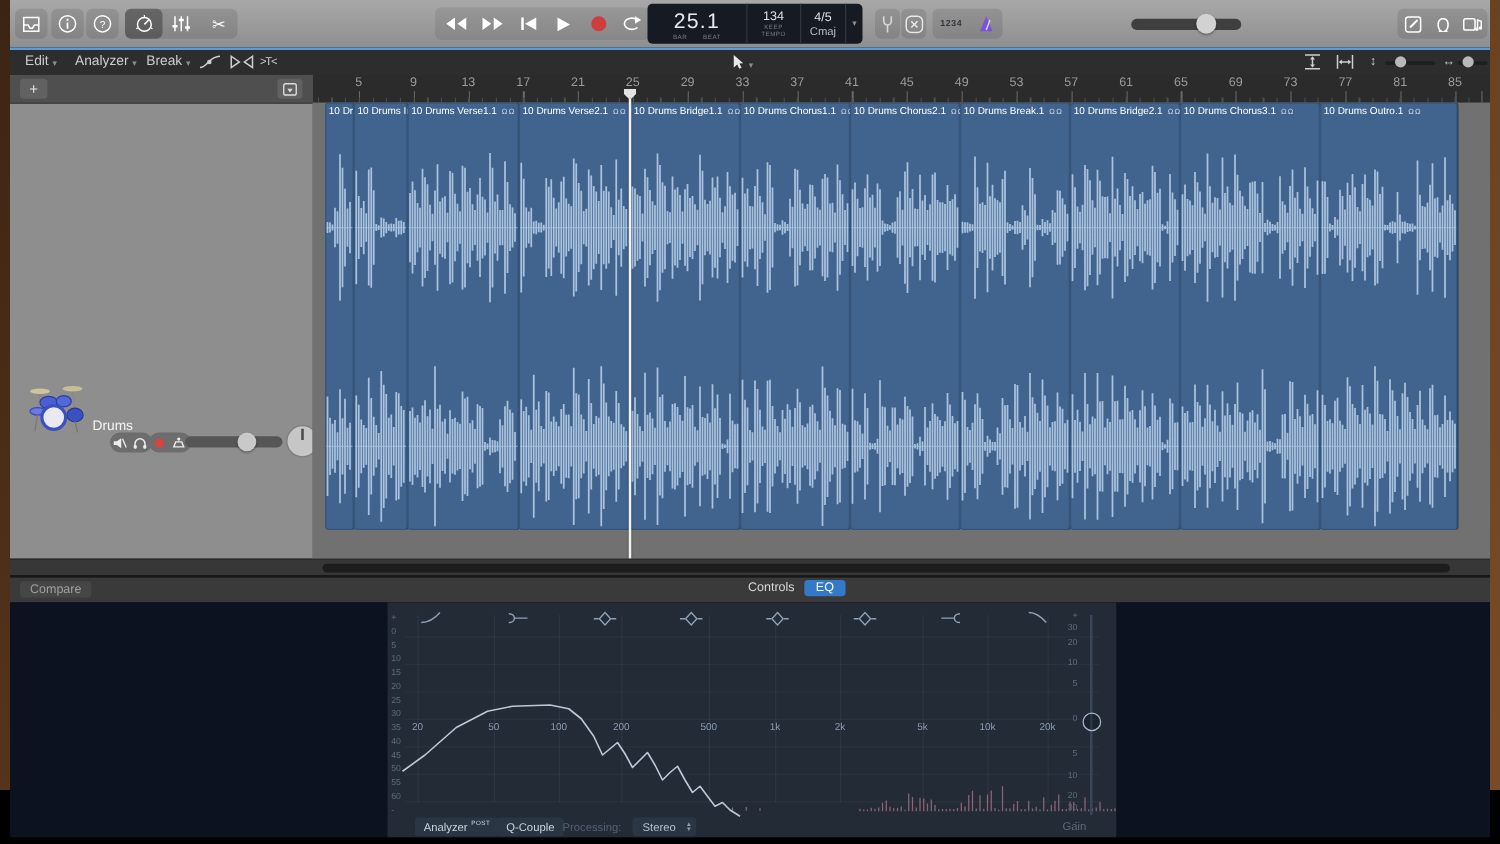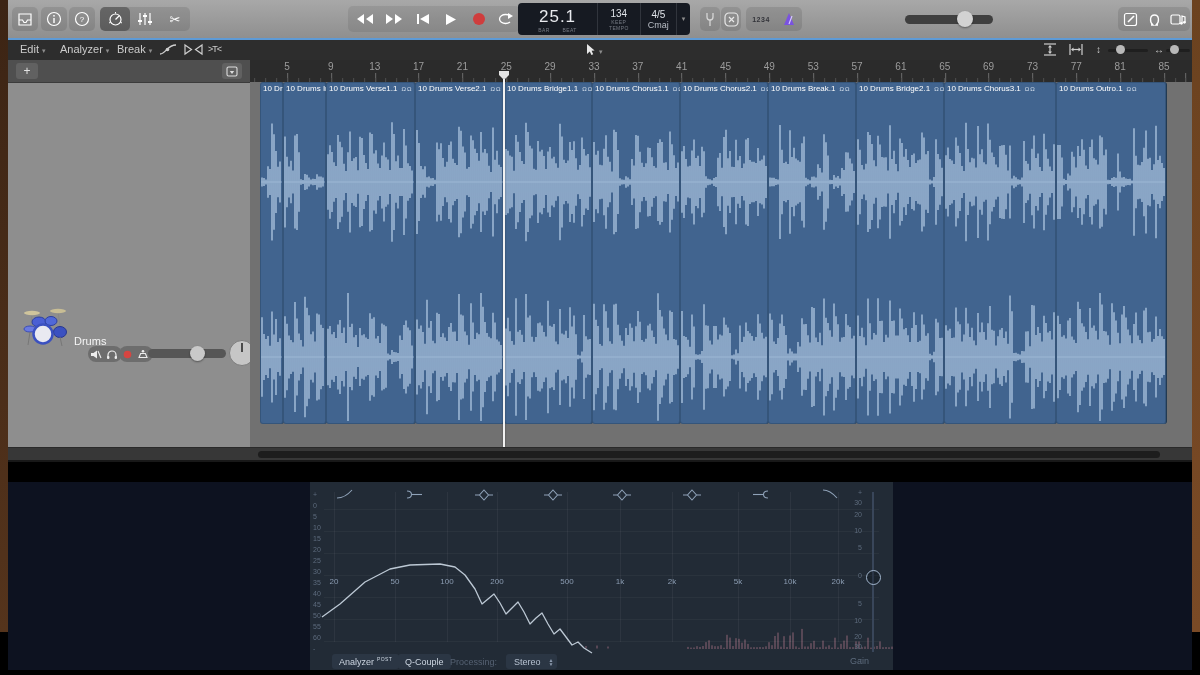--- a/index.html
+++ b/index.html
@@ -461,20 +461,27 @@
       <div class="abs playhead-head" style="left:249px;top:11px"></div>
       <div class="abs playhead-line" style="left:253px;top:19px;height:368px"></div>
     </div>
   </div>
 
   <div class="abs scrollstrip">
     <div class="hscrollbar"></div>
   </div>
   <div class="abs splitter"></div>
 
+  <div class="abs bp-head">
+    <div class="compare">Compare</div>
+    <div class="tabs">
+      <span class="tab-controls">Controls</span>
+      <span class="tab-eq">EQ</span>
+    </div>
+  </div>
 
   <div class="abs bp-body">
     <div class="eq-panel" id="eq-panel">
       <svg class="abs" style="left:0;top:0" width="583" height="188">
         <path id="eq-spikes" stroke="#a06e7f" stroke-width="1" opacity="0.85" fill="none" d="M276,166.5V164 M287,166.5V163.5 M298,166.5V164.5 M378,167V164.9 M381,167V165.6 M384,167V165.5 M387,167V164.2 M390,167V165.0 M393,167V164.0 M396,167V160.1 M399,167V158.3 M402,167V163.3 M405,167V164.2 M408,167V164.2 M411,167V163.2 M414,167V165.7 M417,167V152.8 M420,167V155.6 M423,167V164.0 M426,167V156.2 M429,167V156.8 M432,167V160.7 M435,167V157.5 M438,167V161.9 M441,167V165.3 M444,167V165.2 M447,167V165.2 M450,167V165.0 M453,167V165.2 M456,167V164.3 M459,167V160.2 M462,167V163.2 M465,167V154.0 M468,167V150.6 M471,167V164.7 M474,167V154.2 M477,167V165.0 M480,167V153.5 M483,167V150.4 M486,167V164.4 M489,167V165.7 M492,167V146.9 M495,167V164.5 M498,167V164.5 M501,167V161.2 M504,167V158.8 M507,167V165.4 M510,167V165.2 M513,167V158.6 M516,167V164.7 M519,167V163.3 M522,167V165.5 M525,167V155.7 M528,167V165.5 M531,167V161.8 M534,167V158.6 M537,167V153.5 M540,167V165.1 M543,167V165.1 M546,167V159.4 M549,167V159.5 M552,167V165.1 M555,167V164.5 M558,167V155.7 M561,167V165.6 M564,167V164.7 M567,167V164.0 M570,167V159.3 M573,167V165.2 M576,167V165.0 M579,167V165.2 M582,167V164.6"></path>
         <path id="eq-curve" stroke="#cdd9e6" stroke-width="1.3" opacity="0.9" fill="none" stroke-linejoin="round" d="M12,135 L30,122 55,100 80,87 100,83 130,82 145,85 155,93 165,107 172,122 178,117 184,112 190,121 196,132 202,126 208,120 214,130 220,142 226,136 232,131 238,142 244,152 250,147 256,155 262,163 268,160 274,166 282,171"></path>
       </svg>
       <div id="eq-overlays">
           <div class="eq-grid-v" style="left: 24px;"></div>
           <div class="eq-grid-v" style="left: 85px;"></div>

